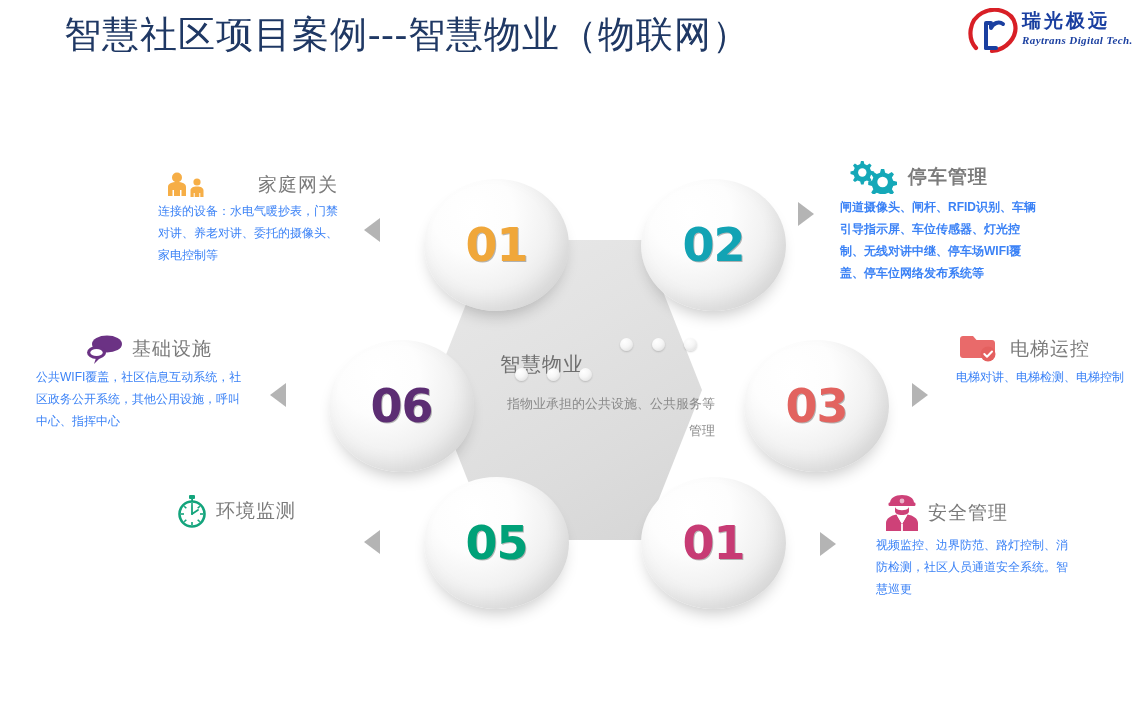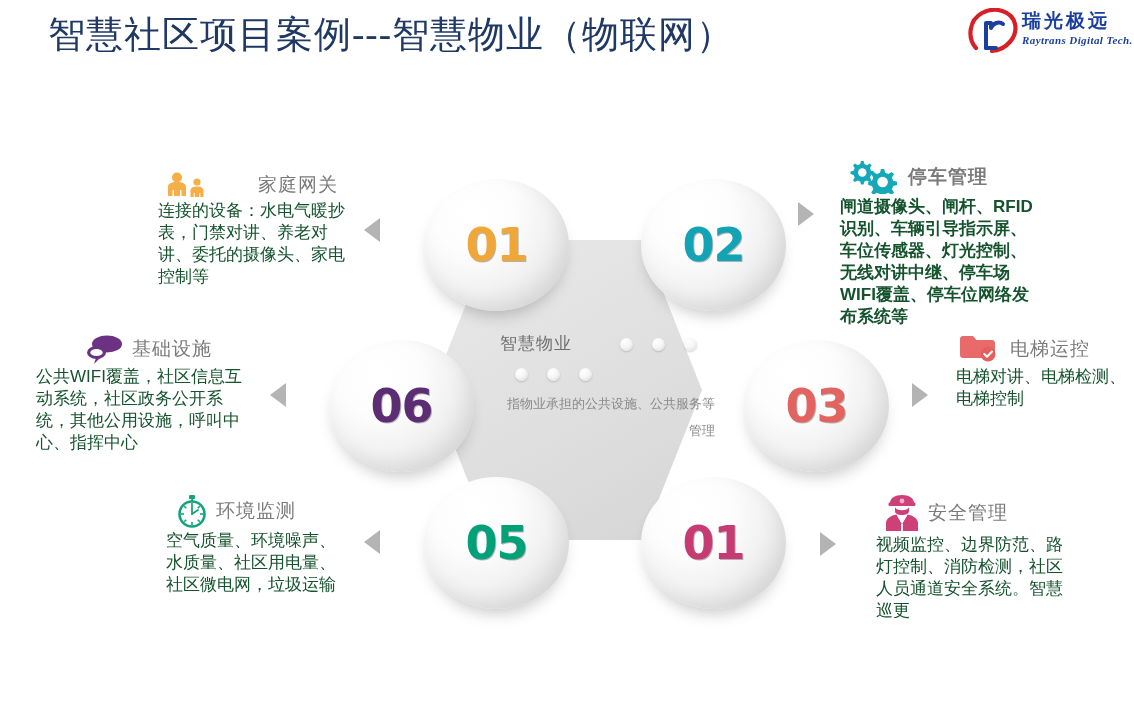--- a/index.html
+++ b/index.html
@@ -8,21 +8,21 @@
     width:1134px;height:720px;
     background:#ffffff;
     font-family:"Liberation Sans","DejaVu Sans",sans-serif;
     overflow:hidden;
     position:relative;
   }
   #slide{position:absolute;inset:0;width:1134px;height:720px;overflow:hidden;}
 
   
   .title{
-    position:absolute;left:48px;top:10px;
+    position:absolute;left:64px;top:10px;
     font-family:Liberation Serif, serif;
     font-size:37px;font-weight:400;color:#1F3864;letter-spacing:1px;
     white-space:nowrap;
   }
   .logo{position:absolute;right:6px;top:6px;width:160px;height:56px;}
   .logo .mark{position:absolute;left:0;top:2px;width:52px;height:48px;}
   .logo .cn{
     position:absolute;left:54px;top:2px;
     font-family:"DejaVu Serif","Liberation Serif",serif;
     font-size:19px;font-weight:700;color:#1a3fa0;letter-spacing:3px;
@@ -36,22 +36,22 @@
   }
 
   
   .hex{
     position:absolute;left:432px;top:240px;width:270px;height:300px;
     background:linear-gradient(150deg,#e9e9e9 0%,#e2e2e2 40%,#dcdcdc 70%,#d5d5d5 100%);
     clip-path:polygon(22% 0%,78% 0%,100% 50%,78% 100%,22% 100%,0% 50%);
     -webkit-clip-path:polygon(22% 0%,78% 0%,100% 50%,78% 100%,22% 100%,0% 50%);
   }
   .hex-title{
-    position:absolute;left:500px;top:332px;
-    font-size:17px;color:#6f6f6f;letter-spacing:1px;white-space:nowrap;
+    position:absolute;left:500px;top:351px;
+    font-size:20px;color:#6f6f6f;letter-spacing:1px;white-space:nowrap;
   }
   .hex-desc{
     position:absolute;left:500px;top:390px;width:215px;
     font-size:13px;color:#8a8a8a;line-height:27px;text-align:right;
   }
   .dotrow{position:absolute;display:flex;gap:19px;}
   .dotrow.r1{left:620px;top:338px;}
   .dotrow.r2{left:515px;top:368px;}
   .dot{
     width:13px;height:13px;border-radius:50%;
@@ -79,21 +79,21 @@
   .b06{left:329px;top:340px;}
 
   
   .callout{position:absolute;}
   .callout .head{display:flex;align-items:center;gap:6px;margin-bottom:2px;}
   .callout .icon{flex:0 0 auto;display:block;}
   .callout .htxt{
     font-size:19px;color:#7b7b7b;letter-spacing:1px;white-space:nowrap;
   }
   .callout .body{
-    font-size:17px;color:#14532d;line-height:22px;
+    font-size:12px;color:#3b82f6;line-height:22px;
   }
   .c-tl{left:158px;top:172px;width:190px;}
   .c-tl .head{padding-left:6px;gap:48px;}
   .c-ml{left:36px;top:334px;width:215px;}
   .c-ml .head{padding-left:48px;}
   .c-bl{left:166px;top:494px;width:185px;}
   .c-bl .head{padding-left:8px;}
   .c-tr{left:840px;top:160px;width:200px;font-weight:bold;}
   .c-tr .head{padding-left:8px;}
   .c-mr{left:956px;top:334px;width:180px;}
@@ -216,21 +216,20 @@
           <line x1="10.2" y1="12.2" x2="12.3" y2="14.3"></line>
           <line x1="23.7" y1="25.7" x2="25.8" y2="27.8"></line>
           <line x1="25.8" y1="12.2" x2="23.7" y2="14.3"></line>
           <line x1="12.3" y1="25.7" x2="10.2" y2="27.8"></line>
         </g>
         <line x1="18" y1="20" x2="18" y2="12.5" stroke="#13A47C" stroke-width="1.8" stroke-linecap="round"></line>
         <line x1="18" y1="20" x2="24" y2="16" stroke="#13A47C" stroke-width="1.8" stroke-linecap="round"></line>
       </svg>
       <span class="htxt">环境监测</span>
     </div>
-    <div class="body">空气质量、环境噪声、水质量、社区用电量、社区微电网，垃圾运输</div>
   </div>
 
   <div class="callout c-tr">
     <div class="head">
       <svg class="icon" width="54" height="34" viewBox="0 0 54 34">
         <g fill="#14A8B8">
           <path d="M13 1 l2.6 0 .8 3.1 2.6 1.1 2.7-1.7 1.9 1.9-1.7 2.7 1.1 2.6 3.1.8 0 2.6-3.1.8-1.1 2.6 1.7 2.7-1.9 1.9-2.7-1.7-2.6 1.1-.8 3.1-2.6 0-.8-3.1-2.6-1.1-2.7 1.7-1.9-1.9 1.7-2.7-1.1-2.6-3.1-.8 0-2.6 3.1-.8 1.1-2.6-1.7-2.7 1.9-1.9 2.7 1.7 2.6-1.1z"></path>
         </g>
         <circle cx="14.3" cy="12.5" r="4.2" fill="#ffffff"></circle>
         <g fill="#14A8B8">

